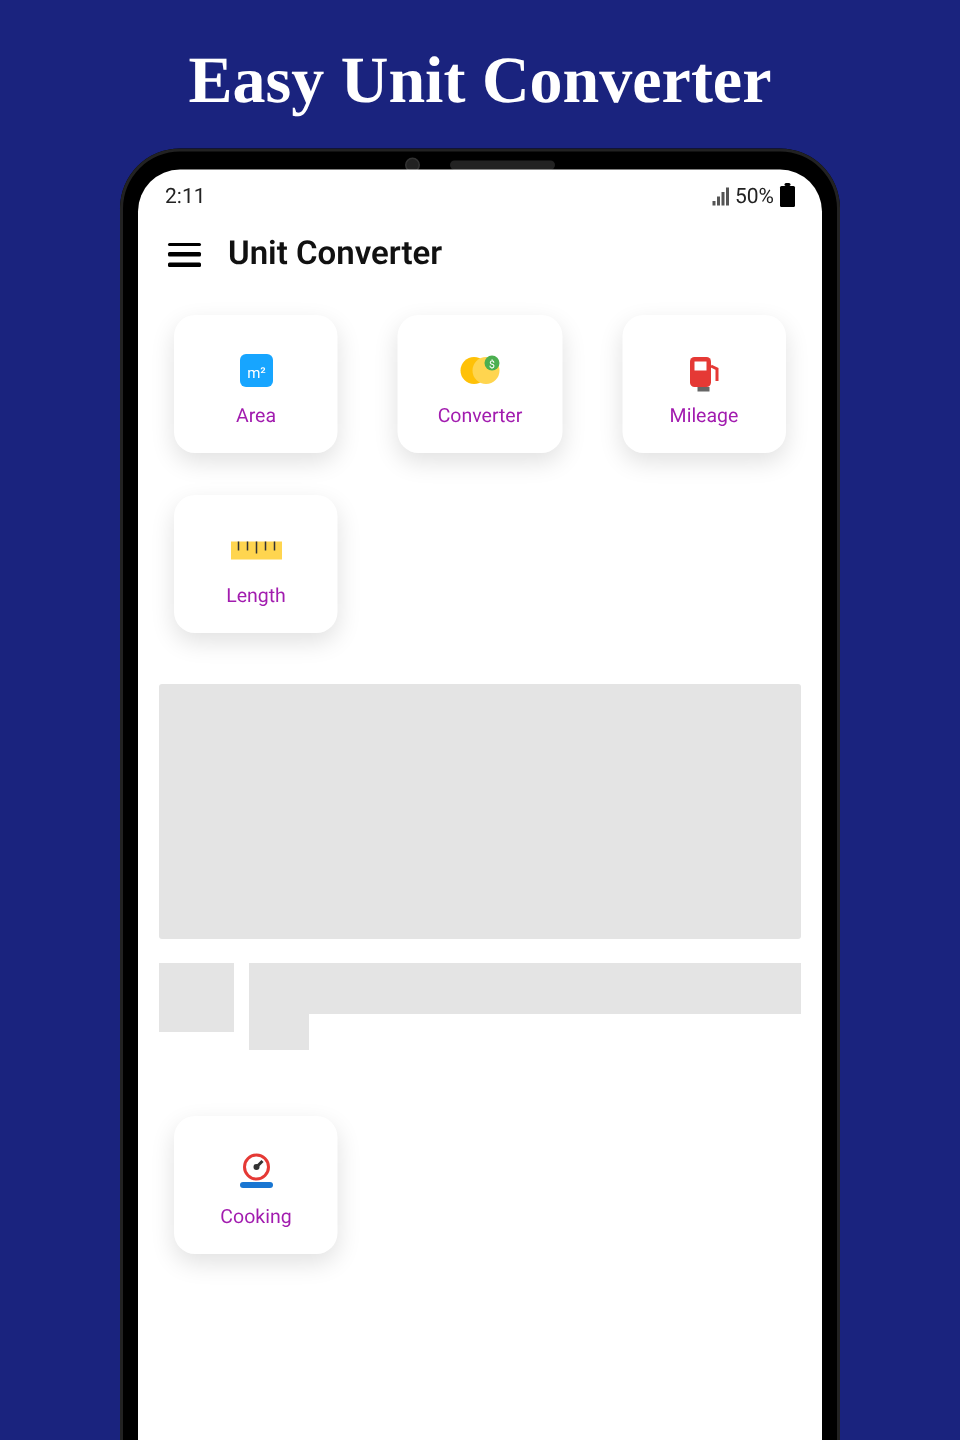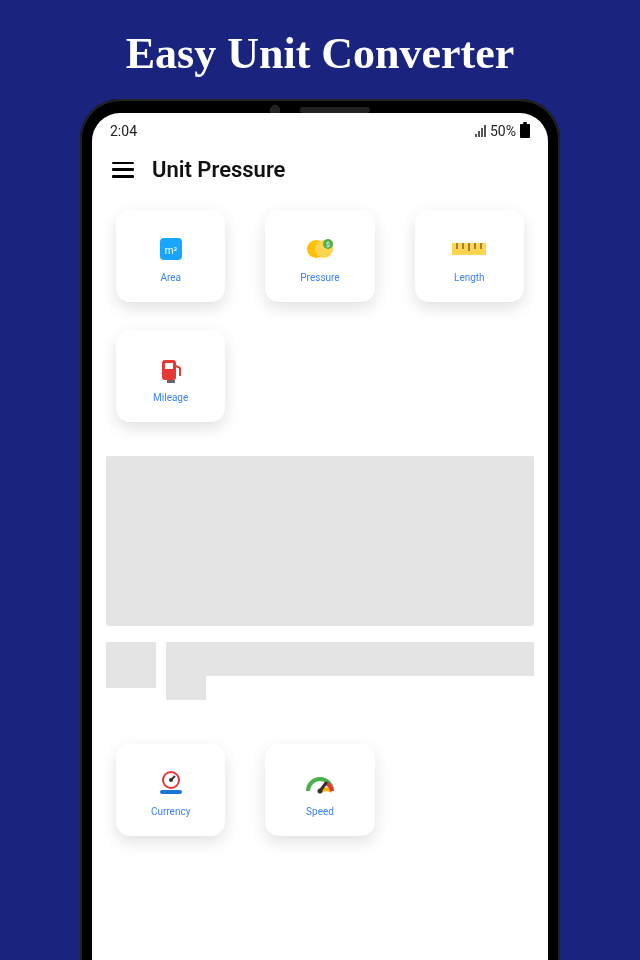--- a/index.html
+++ b/index.html
@@ -95,22 +95,22 @@
     padding: 14px 6px 12px;
     cursor: pointer;
     min-height: 92px;
   }
   .card-icon {
     width: 34px; height: 34px;
     display:flex; align-items:center; justify-content:center;
     margin-bottom: 6px;
   }
   .card-label {
-    font-size: 10px;
-    color: #3b82f6;
+    font-size: 13px;
+    color: #a21caf;
   }
   .ad-block {
     margin: 16px 14px;
     background: #e4e4e4;
     height: 170px;
     border-radius: 2px;
   }
   .ad-block2 {
     margin: 0 14px 18px;
     height: 70px;
@@ -134,40 +134,40 @@
 <div class="promo-title">Easy Unit Converter</div>
 
 <div class="phone-frame">
   <div class="phone-notch">
     <div class="camera-dot"></div>
     <div class="speaker-slot"></div>
   </div>
   <div class="screen">
 
     <div class="status-bar">
-      <span>2:04</span>
+      <span>2:11</span>
       <div class="status-right">
         <span class="signal-icon">
             <span></span>
             <span></span>
             <span></span>
             <span></span>
           </span>
         <span>50%</span>
         <span class="battery-icon"></span>
       </div>
     </div>
 
     <div class="app-header">
       <div class="hamburger">
           <span></span>
           <span></span>
           <span></span>
         </div>
-      <div class="app-title">Unit Pressure</div>
+      <div class="app-title">Unit Converter</div>
     </div>
 
     <div class="grid">
       <div class="card">
         <div class="card-icon">
           <svg width="30" height="30" viewBox="0 0 30 30">
               <rect x="4" y="4" width="22" height="22" rx="4" fill="#17a5ff"></rect>
               <text x="15" y="20" font-size="10" text-anchor="middle" fill="#fff">m²</text>
             </svg>
         </div>
@@ -175,75 +175,63 @@
       </div>
       <div class="card">
         <div class="card-icon">
           <svg width="30" height="30" viewBox="0 0 30 30">
               <circle cx="11" cy="15" r="9" fill="#ffc107"></circle>
               <circle cx="19" cy="15" r="9" fill="#ffd54f"></circle>
               <circle cx="23" cy="10" r="5" fill="#4caf50"></circle>
               <text x="23" y="13" font-size="7" text-anchor="middle" fill="#fff">$</text>
             </svg>
         </div>
-        <div class="card-label">Pressure</div>
+        <div class="card-label">Converter</div>
+      </div>
+      <div class="card">
+        <div class="card-icon">
+          <svg width="26" height="30" viewBox="0 0 26 30">
+              <rect x="4" y="6" width="14" height="20" rx="3" fill="#e53935"></rect>
+              <rect x="7" y="9" width="8" height="6" fill="#fff"></rect>
+              <rect x="9" y="26" width="8" height="3" fill="#666"></rect>
+              <path d="M18 12 L22 14 L22 22" stroke="#e53935" stroke-width="2" fill="none"></path>
+            </svg>
+        </div>
+        <div class="card-label">Mileage</div>
       </div>
       <div class="card">
         <div class="card-icon">
           <svg width="34" height="16" viewBox="0 0 34 16">
               <rect width="34" height="12" y="2" fill="#ffd54f"></rect>
               <line x1="5" y1="2" x2="5" y2="8" stroke="#333"></line>
               <line x1="11" y1="2" x2="11" y2="8" stroke="#333"></line>
               <line x1="17" y1="2" x2="17" y2="10" stroke="#333"></line>
               <line x1="23" y1="2" x2="23" y2="8" stroke="#333"></line>
               <line x1="29" y1="2" x2="29" y2="8" stroke="#333"></line>
             </svg>
         </div>
         <div class="card-label">Length</div>
       </div>
-      <div class="card">
-        <div class="card-icon">
-          <svg width="26" height="30" viewBox="0 0 26 30">
-              <rect x="4" y="6" width="14" height="20" rx="3" fill="#e53935"></rect>
-              <rect x="7" y="9" width="8" height="6" fill="#fff"></rect>
-              <rect x="9" y="26" width="8" height="3" fill="#666"></rect>
-              <path d="M18 12 L22 14 L22 22" stroke="#e53935" stroke-width="2" fill="none"></path>
-            </svg>
-        </div>
-        <div class="card-label">Mileage</div>
-      </div>
     </div>
 
     <div class="ad-block"></div>
     <div class="ad-block2">
       <div class="p1"></div>
         <div class="p2"></div>
         <div class="p3"></div>
     </div>
 
     <div class="grid">
       <div class="card">
         <div class="card-icon">
           <svg width="30" height="30" viewBox="0 0 30 30">
               <circle cx="15" cy="12" r="8" fill="none" stroke="#e53935" stroke-width="2"></circle>
               <line x1="15" y1="12" x2="19" y2="8" stroke="#333" stroke-width="2"></line>
               <circle cx="15" cy="12" r="2" fill="#333"></circle>
               <rect x="4" y="22" width="22" height="4" rx="2" fill="#1976d2"></rect>
             </svg>
         </div>
-        <div class="card-label">Currency</div>
-      </div>
-      <div class="card">
-        <div class="card-icon">
-          <svg width="32" height="24" viewBox="0 0 32 24">
-              <path d="M4 20 A12 12 0 0 1 28 20" fill="none" stroke="#4caf50" stroke-width="4"></path>
-              <path d="M16 20 A12 12 0 0 1 28 20" fill="none" stroke="#ffb300" stroke-width="4"></path>
-              <path d="M22 12 A12 12 0 0 1 28 20" fill="none" stroke="#e53935" stroke-width="4"></path>
-              <line x1="16" y1="20" x2="22" y2="12" stroke="#333" stroke-width="3" stroke-linecap="round"></line>
-              <circle cx="16" cy="20" r="2.5" fill="#333"></circle>
-            </svg>
-        </div>
-        <div class="card-label">Speed</div>
+        <div class="card-label">Cooking</div>
       </div>
     </div>
 
   </div>
 </div>
 
 </body></html>

